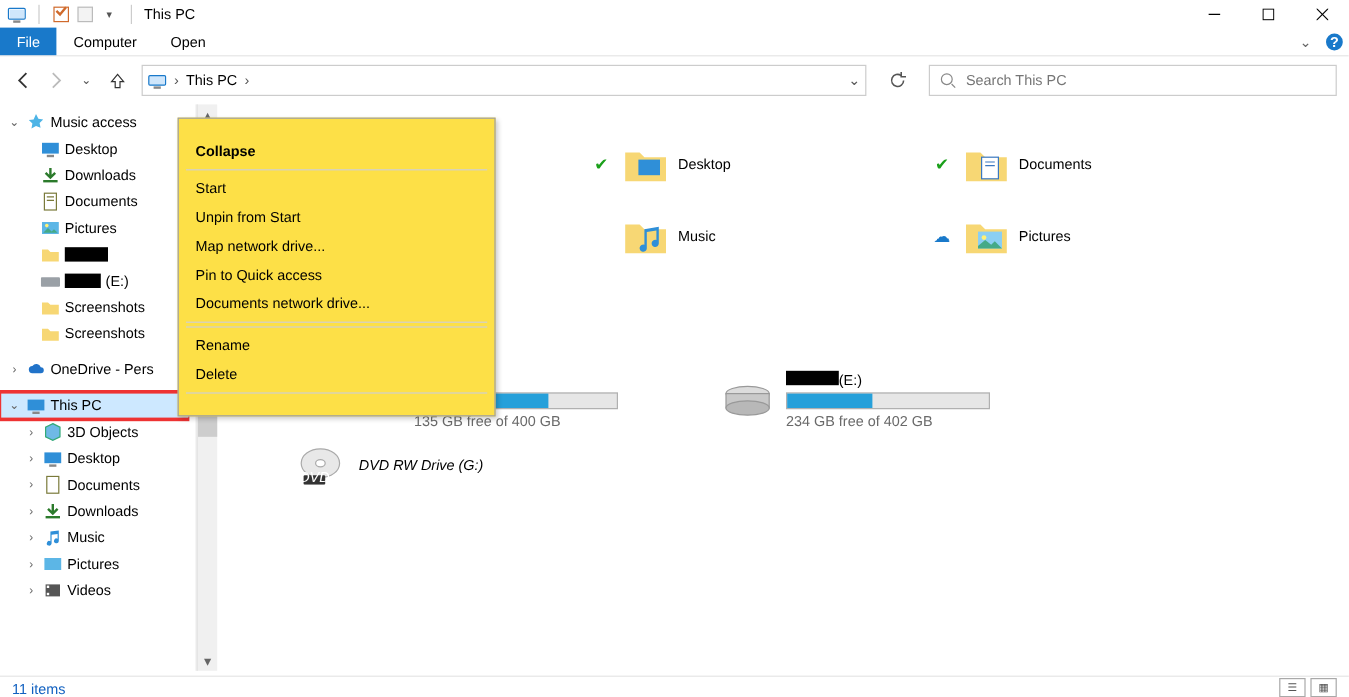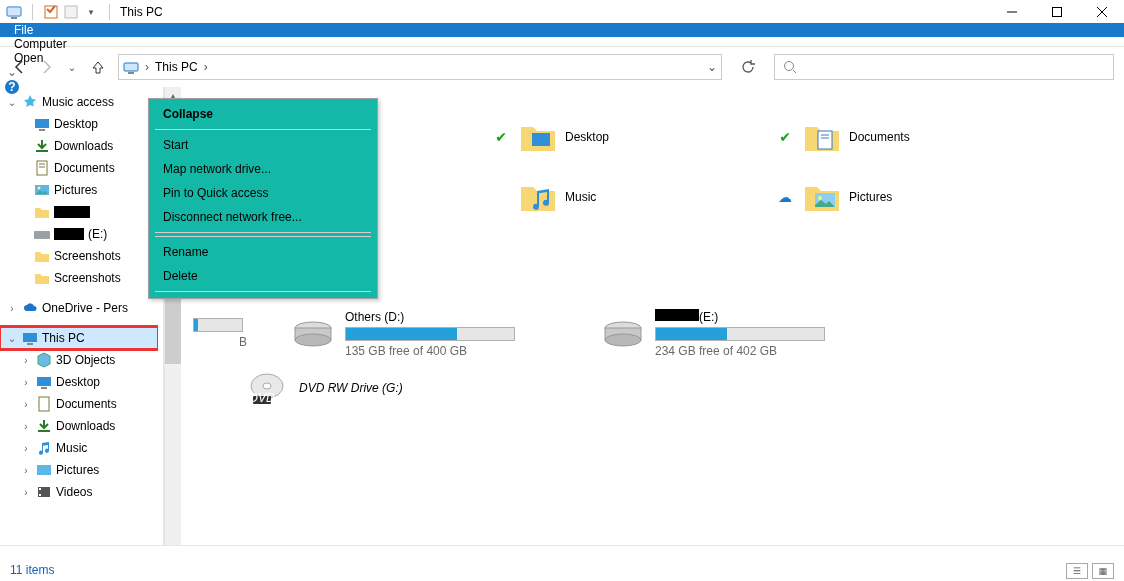--- a/index.html
+++ b/index.html
@@ -8,21 +8,21 @@
   
   .titlebar { height:23px; display:flex; align-items:center; background:#fff; }
   .qa { display:flex; gap:4px; padding-left:6px; align-items:center; }
   .qa-icon { width:16px; height:16px; display:flex; align-items:center; justify-content:center; }
   .title-sep { width:1px; height:16px; background:#ccc; margin:0 6px; }
   .title-text { padding-left:4px; }
   .winbtns { margin-left:auto; display:flex; }
   .winbtn { width:45px; height:23px; display:flex; align-items:center; justify-content:center; }
 
   
-  .ribbon { height:24px; display:flex; align-items:stretch; border-bottom:1px solid #e5e5e5;flex-direction:column;}
+  .ribbon { height:24px; display:flex; align-items:stretch; border-bottom:1px solid #e5e5e5;}
   .ribbon .tab { padding:0 14px; display:flex; align-items:center; }
   .ribbon .tab.file { background:#1979ca; color:#fff; }
   .ribbon .spacer { flex:1; }
   .ribbon .help { width:24px; display:flex; align-items:center; justify-content:center; color:#1979ca; font-weight:bold; }
   .ribbon .collapse { width:24px; display:flex; align-items:center; justify-content:center; color:#666; }
 
   
   .navrow { height:40px; display:flex; align-items:center; padding:6px 10px; gap:10px; }
   .navbtns { display:flex; align-items:center; gap:6px; }
   .navbtn { width:20px; height:20px; display:flex; align-items:center; justify-content:center; color:#555; }
@@ -64,28 +64,28 @@
   .drive-icon{width:40px;height:32px;display:flex;align-items:center;justify-content:center;}
   .drive-body{display:flex;flex-direction:column;flex:1;gap:3px;}
   .drive-bar{width:170px;height:14px;border:1px solid #b0b0b0;background:#e6e6e6;position:relative;}
   .drive-bar .fill{position:absolute;left:0;top:0;bottom:0;background:#26a0da;}
   .drive-sub{color:#6a6a6a;}
   .partial-drive{justify-content:flex-end;padding-right:6px;}
   .partial-drive .drive-bar{width:50px;}
   .redacted{background:#000;display:inline-block;}
 
   
-  .ctxmenu { position:absolute; left:148px; top:98px; width:230px; background:#14b8a6; border:1px solid #a0a0a0; box-shadow:2px 2px 4px rgba(0,0,0,.2); padding:3px 0; z-index:50;}
+  .ctxmenu { position:absolute; left:148px; top:98px; width:265px; background:#fde047; border:1px solid #a0a0a0; box-shadow:2px 2px 4px rgba(0,0,0,.2); padding:15px 0; z-index:50;}
   .ctxitem{padding:5px 14px;}
   .ctxitem.bold{font-weight:600;}
   .ctxsep{height:1px;background:#d0d0d0;margin:3px 6px;}
   .ctx-highlight{ outline:3px solid #e33; outline-offset:-1px;}
 
   
-  .statusbar{ position:absolute; left:0; right:0; bottom:0; height:36px; border-top:1px solid #e5e5e5; display:flex; align-items:flex-start; padding:17px 10px; color:#1060c0; background:#fff;}
+  .statusbar{ position:absolute; left:0; right:0; bottom:0; height:18px; border-top:1px solid #e5e5e5; display:flex; align-items:flex-end; padding:0 10px; color:#1060c0; background:#fff;}
   .statusbar .viewbtns{margin-left:auto;display:flex;gap:4px;}
   .viewbtn{width:22px;height:16px;border:1px solid #a9a9a9;display:flex;align-items:center;justify-content:center;font-size:9px;color:#555;}
 
   
   svg{display:block;}
 </style>
 </head>
 <body>
 
 <div class="titlebar">
@@ -185,20 +185,21 @@
         <path d="M10 0v4h4" fill="none" stroke="#555" stroke-width="1.3"></path>
       </svg>
   </div>
   <div class="search">
     <span>
         <svg width="14" height="14">
           <circle cx="6" cy="6" r="4.5" fill="none" stroke="#888"></circle>
           <line x1="10" y1="10" x2="13" y2="13" stroke="#888"></line>
         </svg>
       </span>
+    <input placeholder="Search This PC" style="">
   </div>
 </div>
 
 <div class="main">
 
   <div class="sidebar">
     <div class="treeitem">
       <span class="twisty">⌄</span>
       <span class="tree-icon">
           <svg width="16" height="16">
@@ -489,23 +490,24 @@
       <span>DVD RW Drive (G:)</span>
     </div>
 
   </div>
 </div>
 
 <div class="ctxmenu">
   <div class="ctxitem bold">Collapse</div>
   <div class="ctxsep"></div>
   <div class="ctxitem">Start</div>
+  <div class="ctxitem">Unpin from Start</div>
   <div class="ctxitem">Map network drive...</div>
   <div class="ctxitem">Pin to Quick access</div>
-  <div class="ctxitem">Disconnect network free...</div>
+  <div class="ctxitem">Documents network drive...</div>
   <div class="ctxsep"></div>
   <div class="ctxsep"></div>
   <div class="ctxitem">Rename</div>
   <div class="ctxitem">Delete</div>
   <div class="ctxsep"></div>
 </div>
 
 <div class="statusbar">
   <span>11 items</span>
   <div class="viewbtns">

